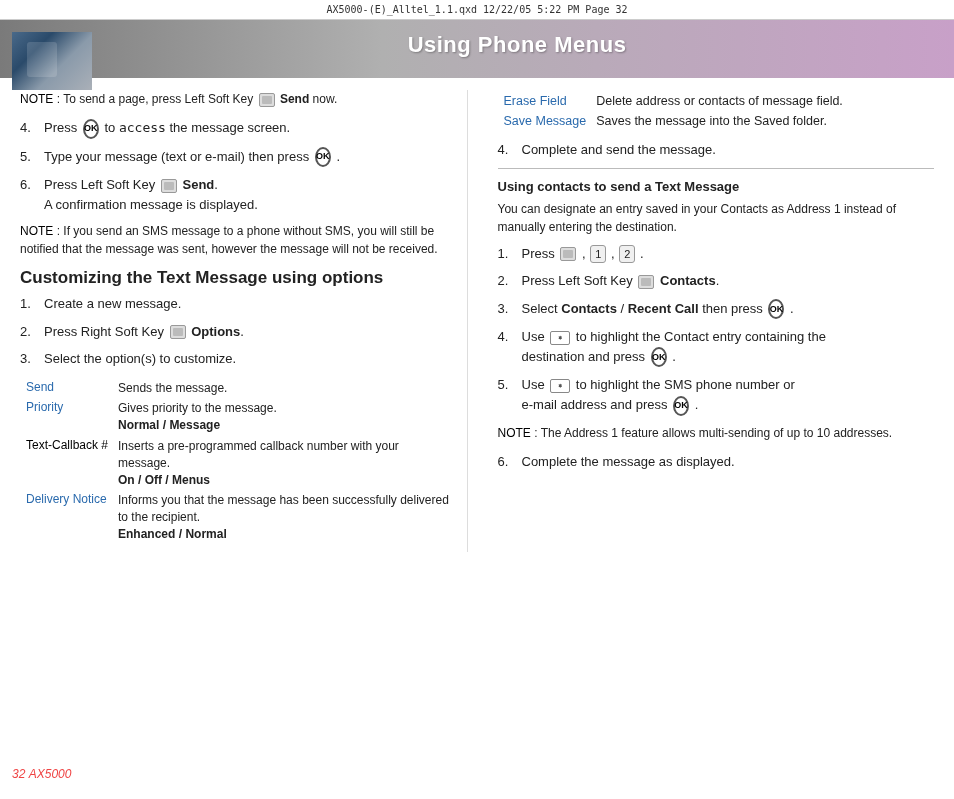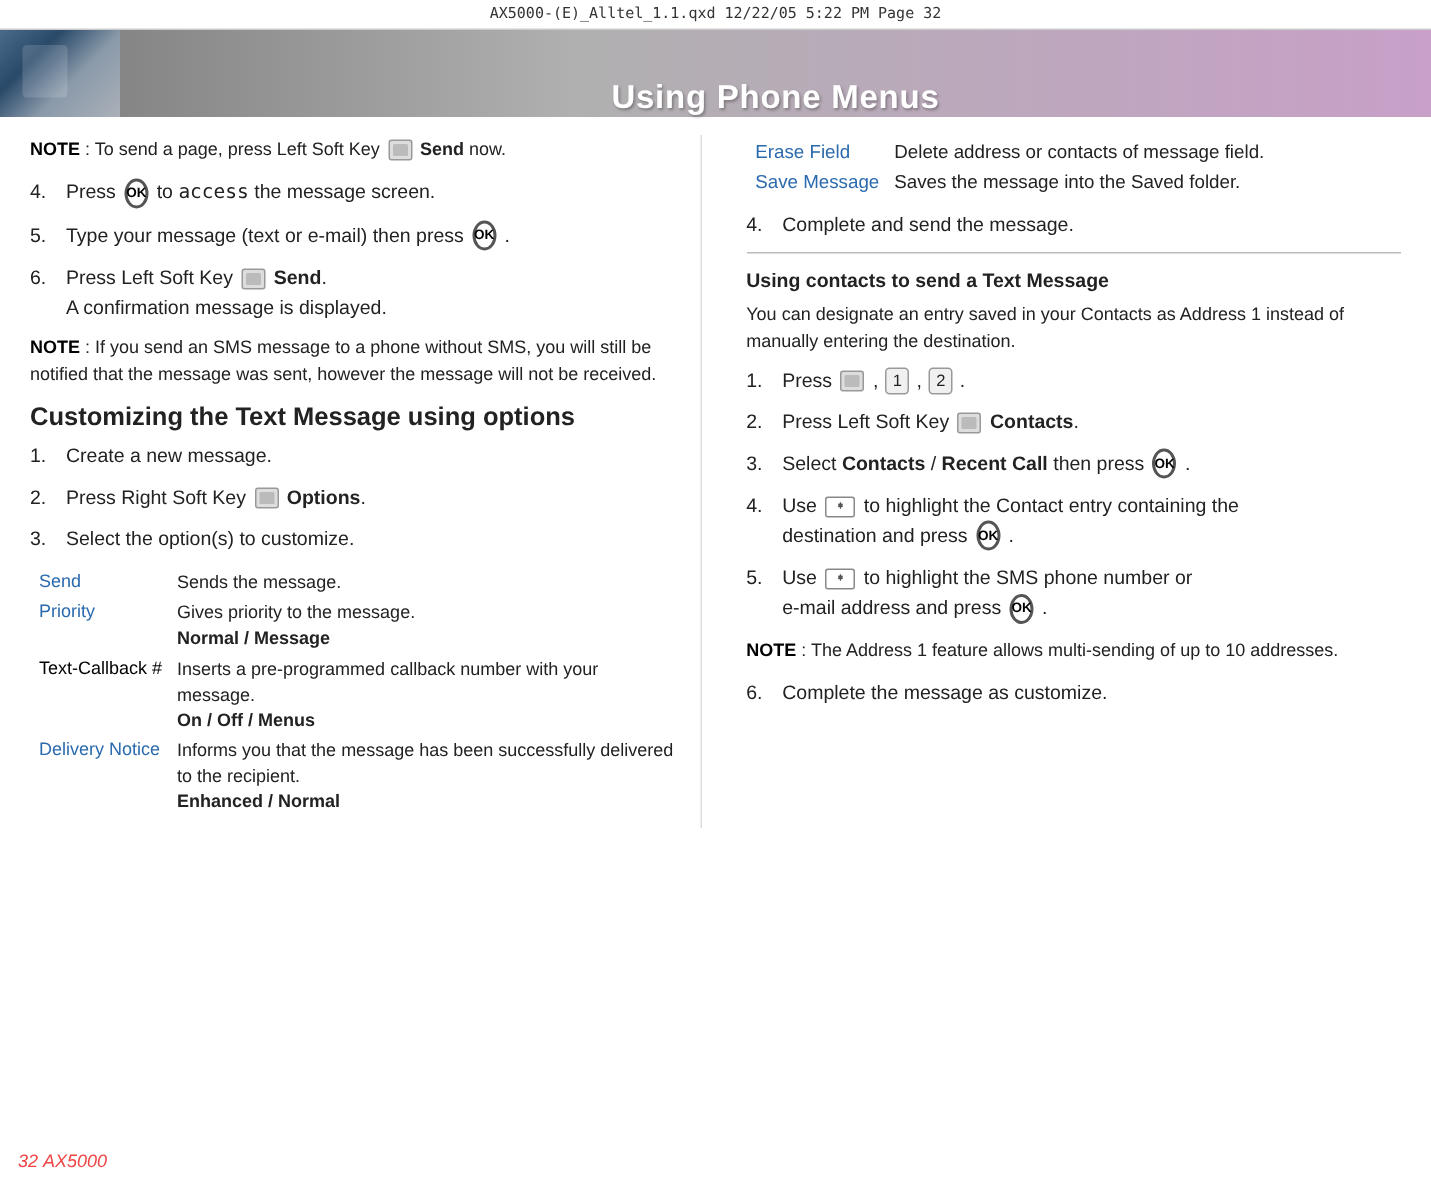--- a/index.html
+++ b/index.html
@@ -14,23 +14,23 @@
     .page {
       width: 954px;
       min-height: 799px;
       background: #fff;
       padding: 0;
       position: relative;
     }
     
     .header-bar {
       display: flex;
-      align-items: flex-end;
+      align-items: flex-start;
       background: linear-gradient(90deg, #7a7a7a 0%, #b0b0b0 40%, #c8a0c8 100%);
-      padding: 0;
+      padding: 12px;
       height: 58px;
     }
     .header-image {
       width: 80px;
       height: 58px;
       background: linear-gradient(135deg, #4a6a8a 0%, #2a4a6a 30%, #8a9aaa 60%, #aab0b8 100%);
       flex-shrink: 0;
       position: relative;
       overflow: hidden;
     }
@@ -74,21 +74,21 @@
     .right-col {
       flex: 1;
       padding-left: 10px;
     }
     .note-block {
       margin-bottom: 10px;
       font-size: 12px;
       line-height: 1.5;
     }
     .note-label {
-      font-weight: bold;
+      font-weight: normal;
       color: #000;
       font-size: 12px;
     }
     .step {
       margin-bottom: 8px;
       font-size: 13px;
       line-height: 1.5;
       display: flex;
       gap: 6px;
     }
@@ -374,21 +374,21 @@
           Use <span class="nav-icon"></span> to highlight the SMS phone number or<br>e-mail address and press <span class="ok-btn">OK</span> .
         </span>
       </div>
 
       <div class="note-block" style="margin-top:8px;">
         <span class="note-label">NOTE</span><span> : The Address 1 feature allows multi-sending of up to 10 addresses.</span>
       </div>
 
       <div class="step" style="margin-top:8px;">
         <span class="step-num">6.</span>
-        <span class="step-content">Complete the message as customize.</span>
+        <span class="step-content">Complete the message as displayed.</span>
       </div>
     </div>
   </div>
 
   <div class="page-footer">
     <span>32</span>&nbsp;<span>AX5000</span>
   </div>
 </div>
 
 </body></html>

